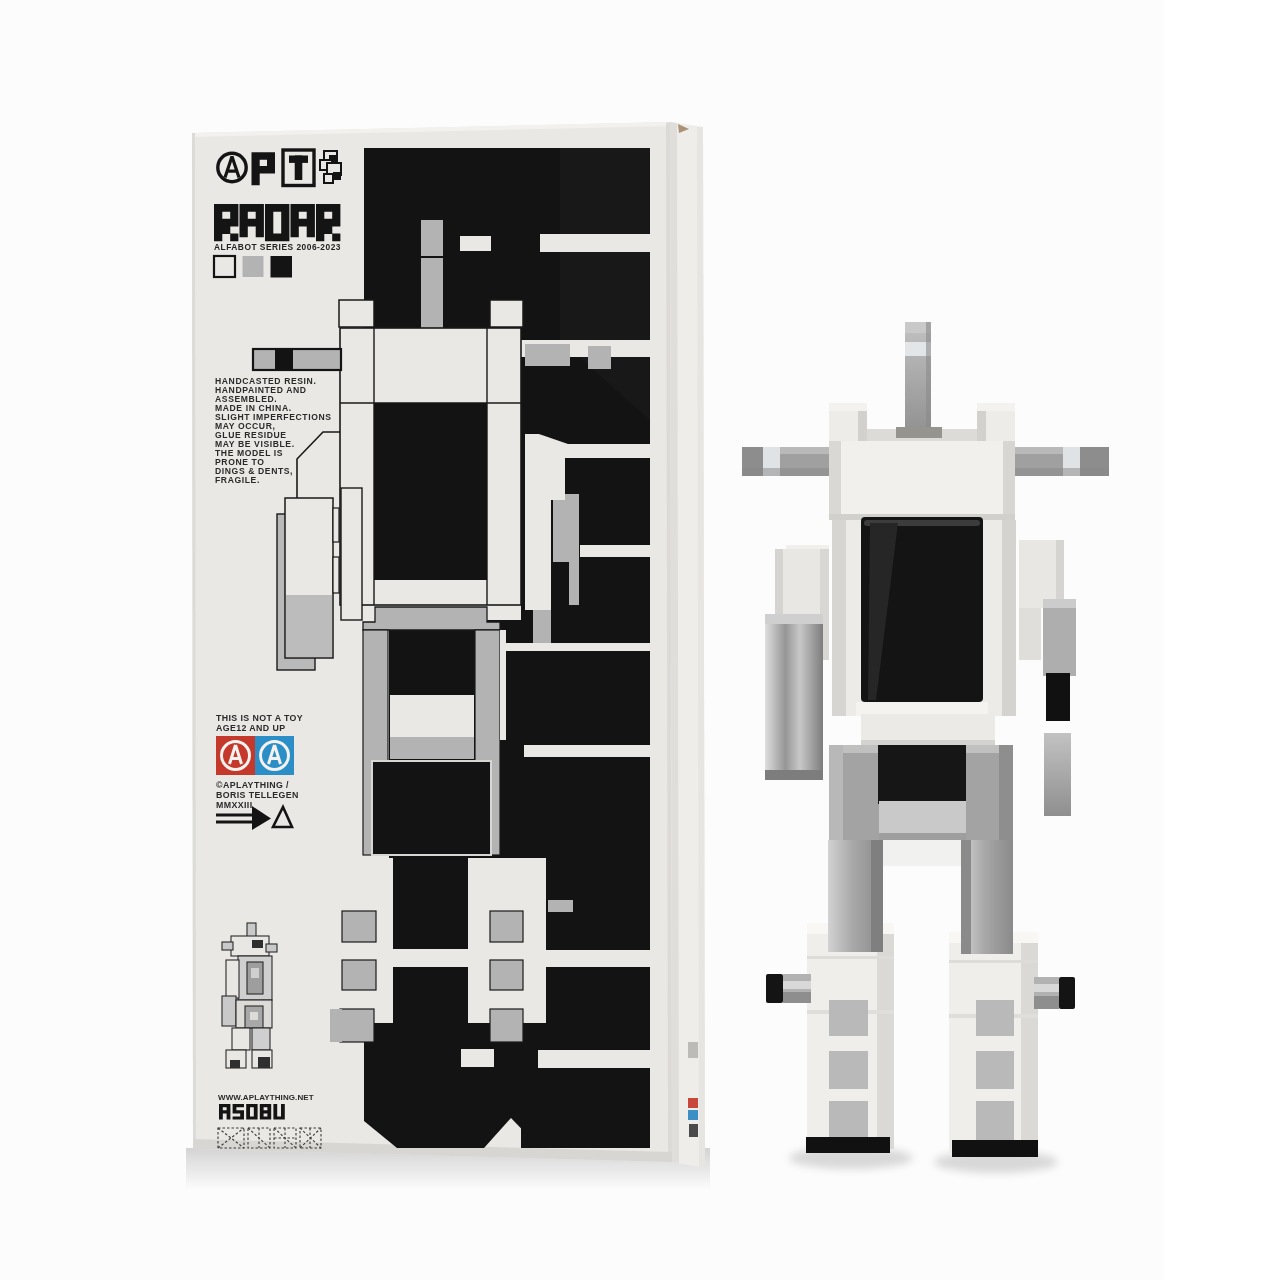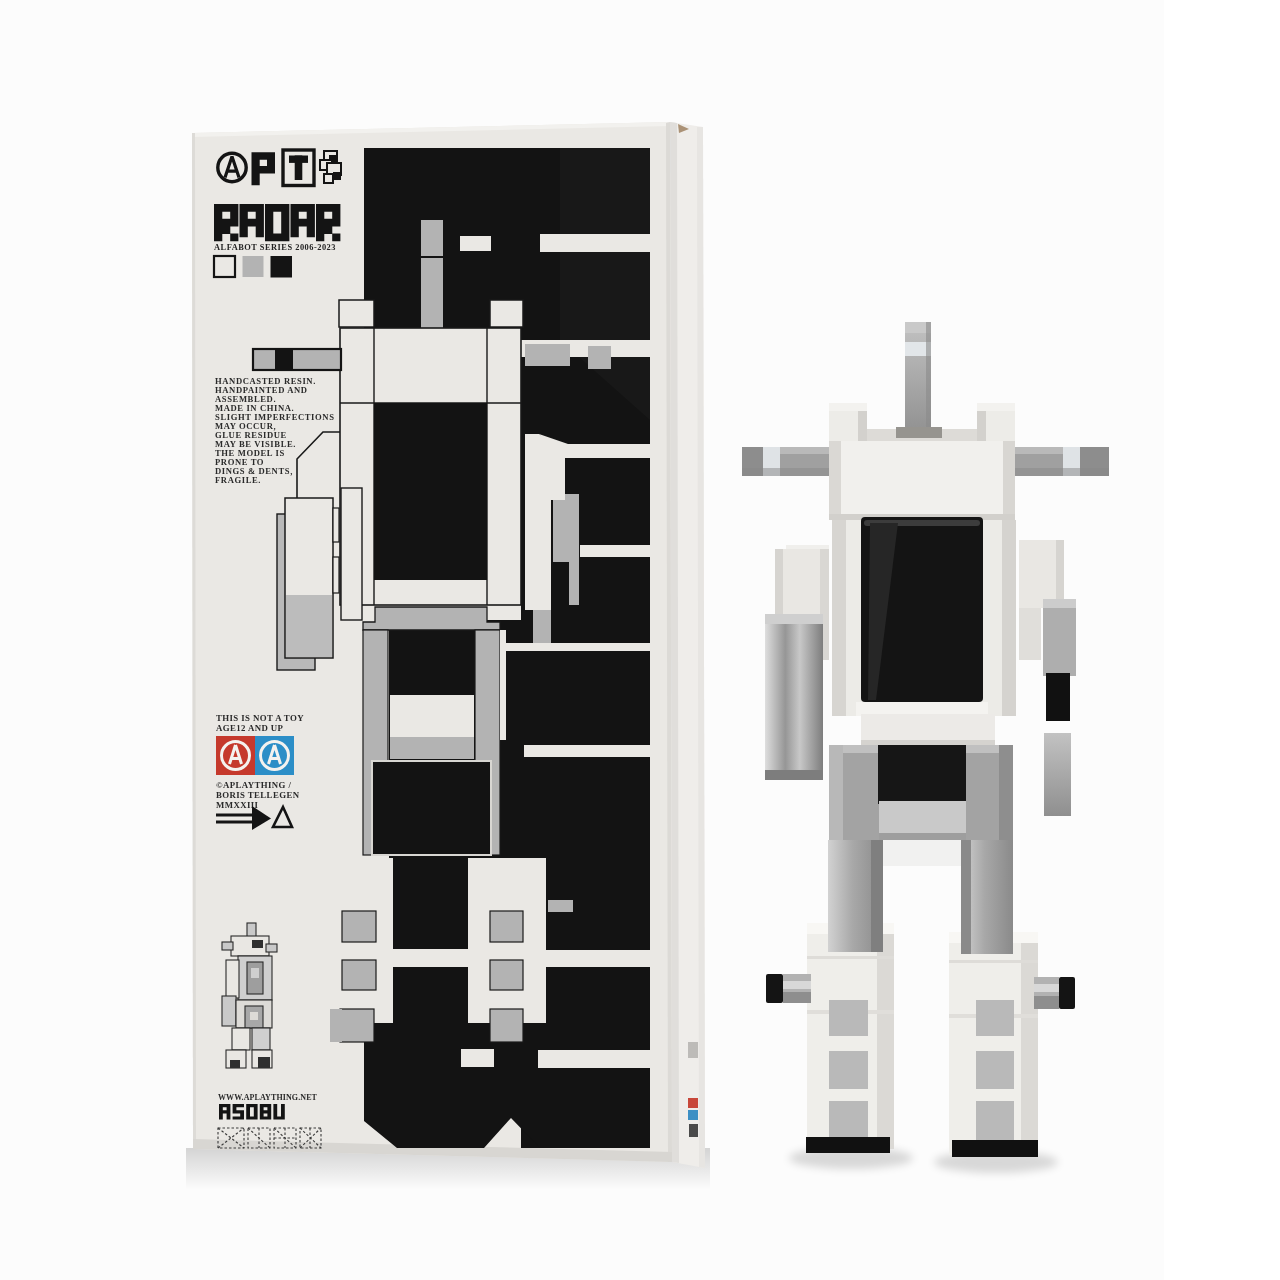--- a/index.html
+++ b/index.html
@@ -1,16 +1,16 @@
 <!DOCTYPE html>
 <html><head>
 <meta charset="utf-8">
 <style>
 html,body{margin:0;padding:0;background:#fff;}
-#stage{position:relative;width:1164px;height:1280px;overflow:hidden;background:#fcfcfc;font-family:Liberation Serif, serif;}
+#stage{position:relative;width:1164px;height:1280px;overflow:hidden;background:#fcfcfc;font-family:Liberation Sans, sans-serif;}
 svg{display:block;}
 </style>
 </head>
 <body>
 <div id="stage">
 <svg width="1280" height="1280" viewBox="0 0 1280 1280">
 <defs>
 <linearGradient id="floorShadow" x1="0" y1="0" x2="0" y2="1">
 <stop offset="0" stop-color="#000" stop-opacity="0.16"></stop>
 <stop offset="1" stop-color="#000" stop-opacity="0"></stop>

